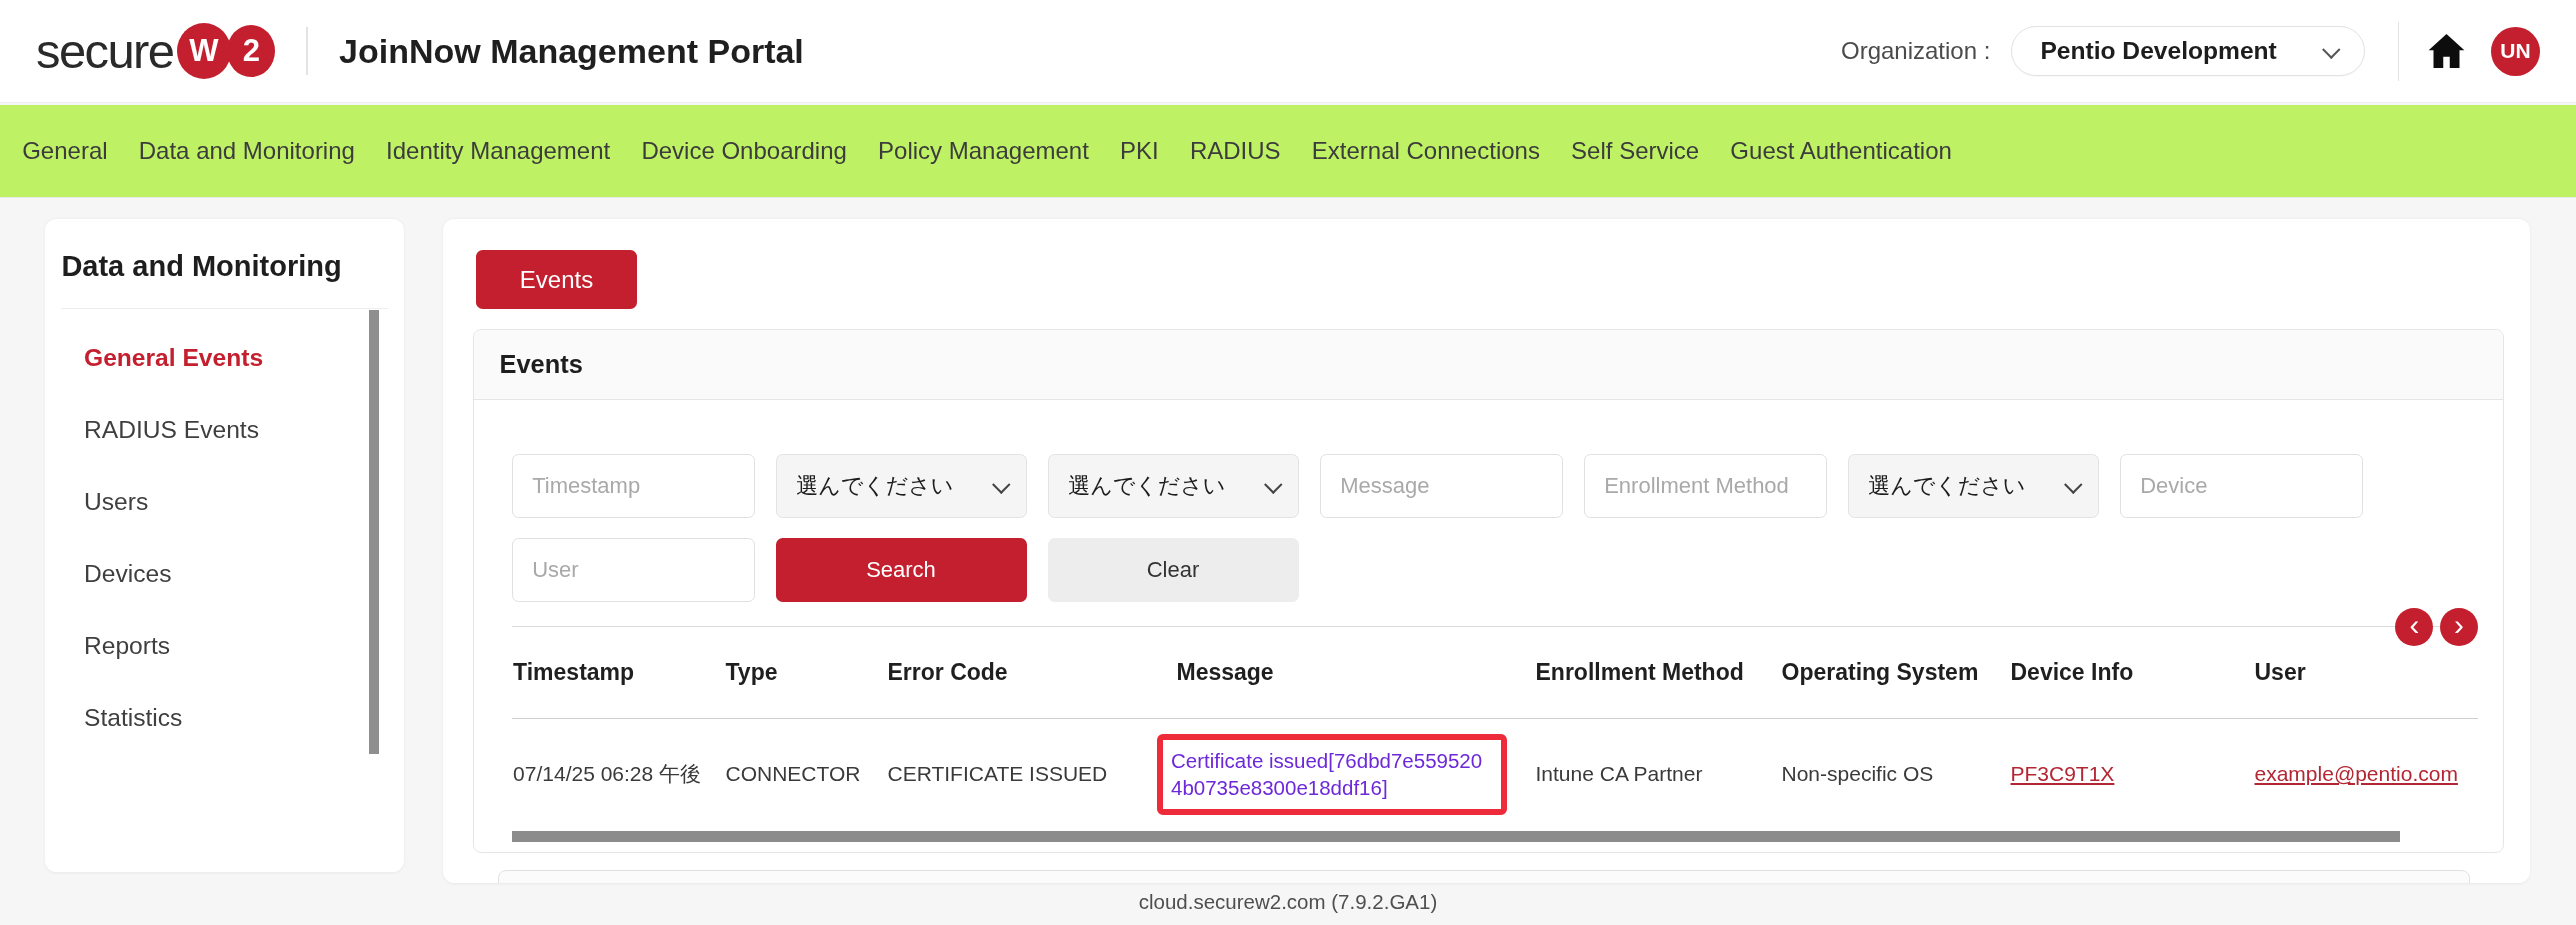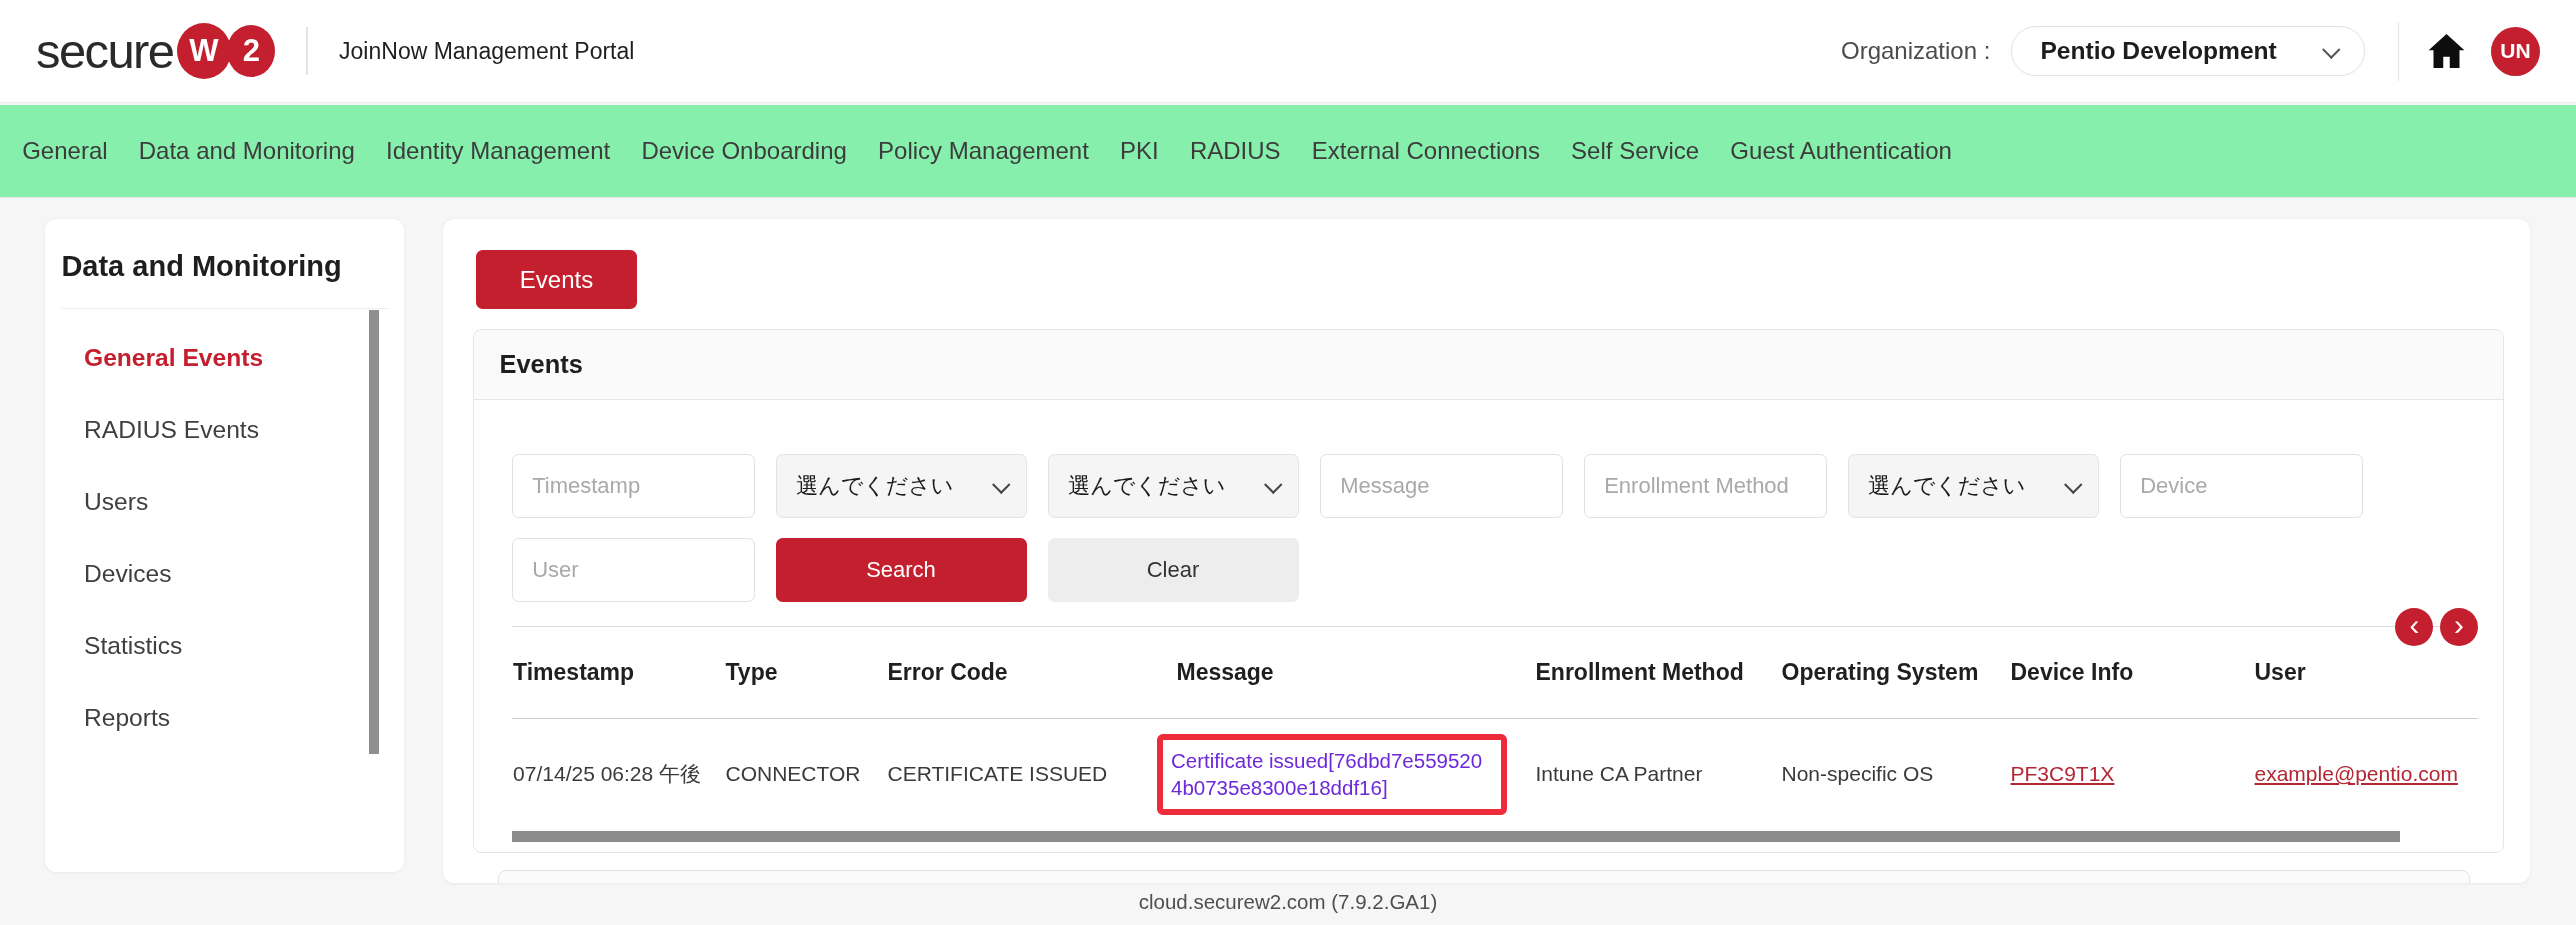--- a/index.html
+++ b/index.html
@@ -7,33 +7,33 @@
   #app{position:relative;width:2576px;height:926px;background:#f6f6f6;overflow:hidden;}
 
   
   .header{position:absolute;left:0;top:0;width:2576px;height:103px;background:#fff;border-bottom:1.6px solid #ededed;display:flex;align-items:center;padding:0 36px;}
   .logo{display:flex;align-items:center;}
   .logo-text{font-size:49px;color:#2a2a2a;letter-spacing:-1.6px;line-height:1;}
   .logo-circle{border-radius:50%;background:#c41f2e;color:#fff;display:flex;align-items:center;justify-content:center;font-weight:bold;}
   .logo-w{width:54px;height:56px;font-size:31px;margin-left:3.3px;z-index:2;}
   .logo-2{width:48px;height:52px;font-size:31px;margin-left:-3.3px;}
   .hdr-divider{width:1.6px;height:48px;background:#e3e3e3;margin:0 31px;}
-  .portal-title{font-size:23px;font-weight:normal;color:#1f1f1f;}
+  .portal-title{font-size:34px;font-weight:bold;color:#1f1f1f;}
   .hdr-right{margin-left:auto;display:flex;align-items:center;}
   .org-label{font-size:24px;color:#4b4b4b;margin-right:21px;}
   .org-pill{height:50px;border:1.6px solid #e2e2e2;border-radius:29.5px;background:#fff;display:flex;align-items:center;padding:4px 28px;cursor:pointer;box-shadow:0 0.8px 1.6px rgba(0,0,0,0.03);}
   .org-pill .val{font-size:24.6px;font-weight:bold;color:#1d1d1d;}
   .chev{width:13px;height:13px;border-right:2.5px solid #555;border-bottom:2.5px solid #555;transform:rotate(45deg) translateY(-2.5px);display:inline-block;}
   .org-pill .chev{margin-left:46px;}
   .hdr-divider2{width:1.6px;height:59px;background:#e3e3e3;margin:0 28px 0 33px;}
   .home-btn{cursor:pointer;display:flex;align-items:center;}
   .avatar{width:49px;height:49px;border-radius:50%;background:#c41f2e;color:#ffffff;font-size:21px;font-weight:bold;display:flex;align-items:center;justify-content:center;margin-left:24.6px;cursor:pointer;}
 
   
-  .nav{position:absolute;left:0;top:105px;width:2576px;height:93px;background:#86efac;border-bottom:1.6px solid #e9e9e9;display:flex;align-items:center;padding-left:6.6px;}
+  .nav{position:absolute;left:0;top:105px;width:2576px;height:93px;background:#bef264;border-bottom:1.6px solid #e9e9e9;display:flex;align-items:center;padding-left:6.6px;}
   .nav-item{font-size:24px;color:#3c3c3c;padding:0 15.6px;cursor:pointer;white-space:nowrap;}
 
   
   .sidebar{position:absolute;left:45px;top:219px;width:359px;height:653px;background:#fff;border-radius:11.5px;box-shadow:0 0.8px 3.3px rgba(0,0,0,0.06);}
   .sidebar h2{margin:0;padding:31px 0 0 16.4px;font-size:29px;font-weight:bold;color:#1e1e1e;}
   .side-divider{border:none;border-top:1.6px solid #ededed;margin:24.6px 16.4px 0 16.4px;}
   .side-list{position:relative;margin-top:13px;}
   .side-item{height:72px;display:flex;align-items:center;padding-left:39px;font-size:24.6px;color:#3f3f3f;cursor:pointer;}
   .side-item.active{color:#c41f2e;font-weight:bold;}
   .side-scroll{position:absolute;right:24.6px;top:91px;width:10.7px;height:444px;background:#8f8f8f;cursor:pointer;}
@@ -125,22 +125,22 @@
   </div>
 
   <div class="sidebar">
     <h2>Data and Monitoring</h2>
     <hr class="side-divider">
     <div class="side-list">
       <div class="side-item active">General Events</div>
       <div class="side-item">RADIUS Events</div>
       <div class="side-item">Users</div>
       <div class="side-item">Devices</div>
+      <div class="side-item">Reports</div>
       <div class="side-item">Statistics</div>
-      <div class="side-item">Reports</div>
     </div>
     <div class="side-scroll"></div>
   </div>
 
   <div class="main-card">
     <button class="events-tab">Events</button>
 
     <div class="events-panel">
       <div class="panel-head">
         <span class="t">Events</span>

